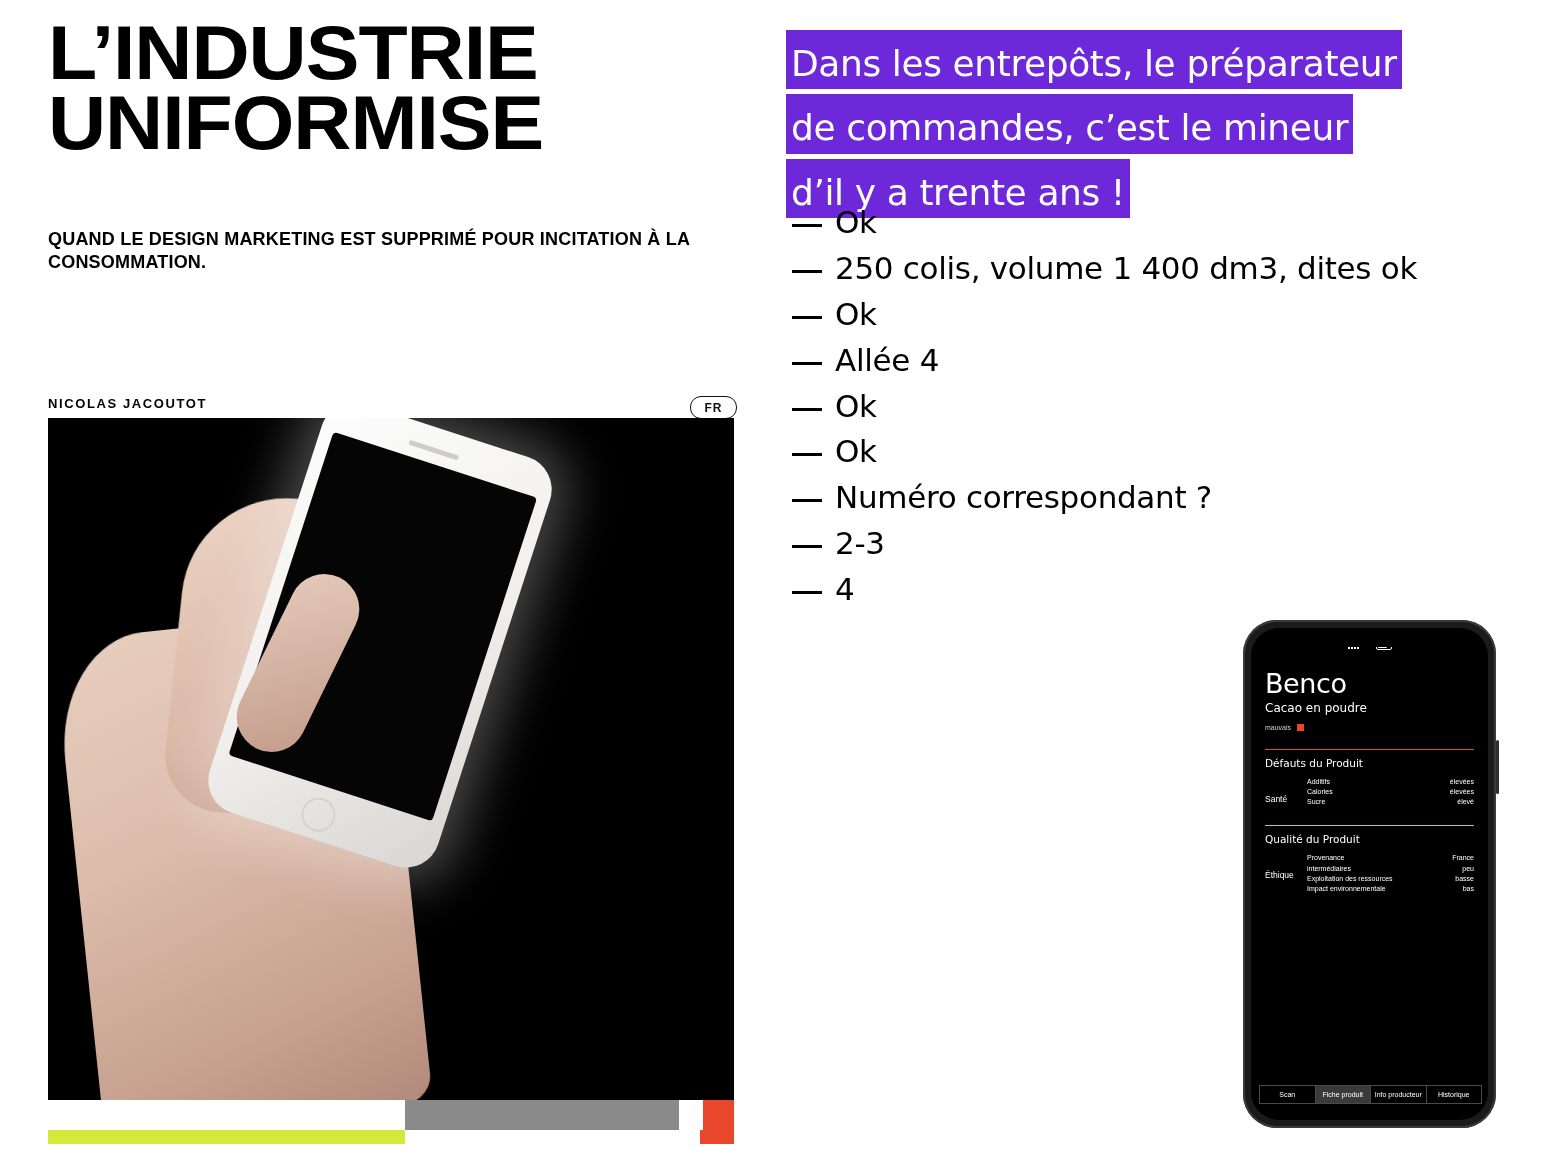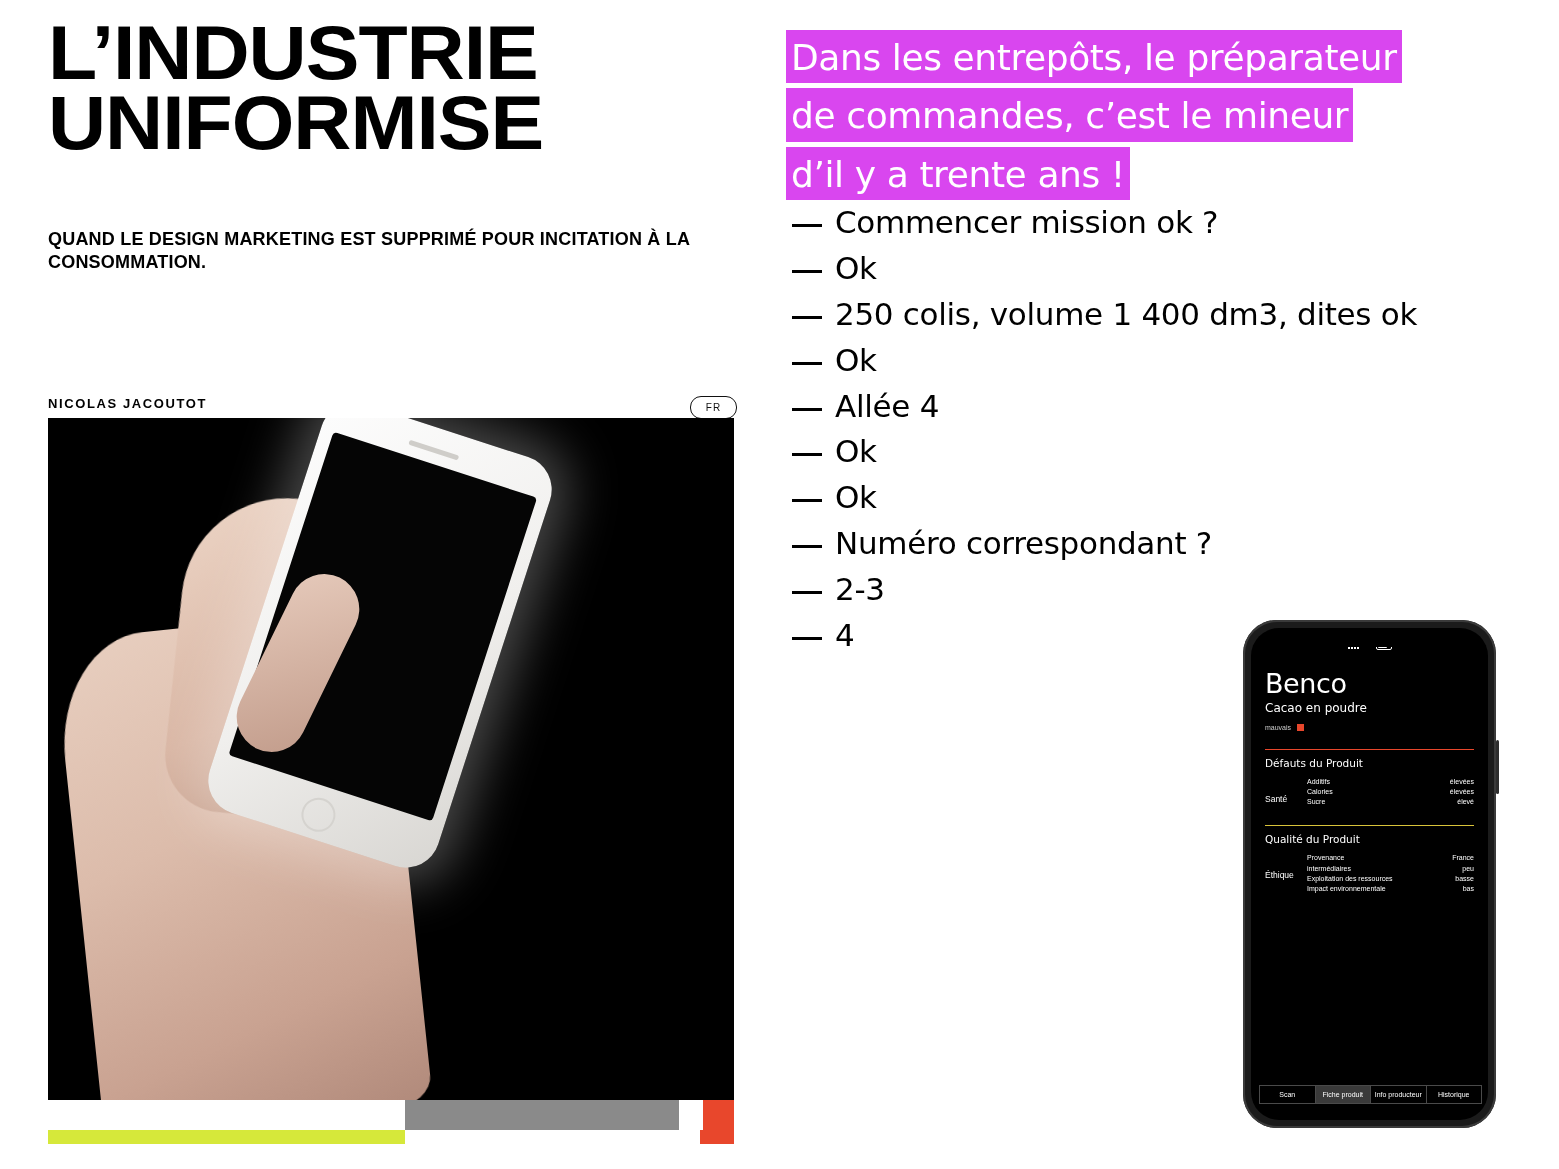--- a/index.html
+++ b/index.html
@@ -57,22 +57,22 @@
     letter-spacing: 1.6px;
     text-transform: uppercase;
   }
 
   #lang-badge {
     position: absolute;
     left: 690px; top: 396px;
     width: 45px; height: 21px;
     border: 1.5px solid #111;
     border-radius: 11px;
-    font-size: 10px;
-    font-weight: 400;
+    font-size: 12px;
+    font-weight: 700;
     letter-spacing: 1px;
     display: flex; align-items: center; justify-content: center;
     color: #111;
   }
 
   
   #photo-block {
     position: absolute;
     left: 48px; top: 418px;
     width: 686px; height: 682px;
@@ -171,25 +171,25 @@
     width: 700px;
   }
 
   #headline {
     position: absolute;
     left: 0; top: 30px;
     width: 700px;
   }
   #headline .hl {
     display: inline-block;
-    background: #d946ef;
+    background: #6d28d9;
     color: #fff;
     font-size: 36px;
     line-height: 1.12;
-    padding: 8px 5px 5px 5px;
+    padding: 14px 5px 5px 5px;
     margin-bottom: 5px;
     font-family: "DejaVu Sans", sans-serif;
     font-weight: 400;
     letter-spacing: -0.4px;
   }
 
   #dialogue {
     position: absolute;
     left: 6px; top: 200px;
     width: 700px;
@@ -385,24 +385,20 @@
 
 <div id="center">
 
   <div id="headline">
     <div><span class="hl">Dans les entrepôts, le préparateur</span></div>
     <div><span class="hl">de commandes, c’est le mineur</span></div>
     <div><span class="hl">d’il y a trente ans !</span></div>
   </div>
 
   <div id="dialogue">
-    <div class="line">
-        <span class="dash"></span>
-        <span>Commencer mission ok ?</span>
-      </div>
     <div class="line">
         <span class="dash"></span>
         <span>Ok</span>
       </div>
     <div class="line">
         <span class="dash"></span>
         <span>250 colis, volume 1 400 dm3, dites ok</span>
       </div>
     <div class="line">
         <span class="dash"></span>

